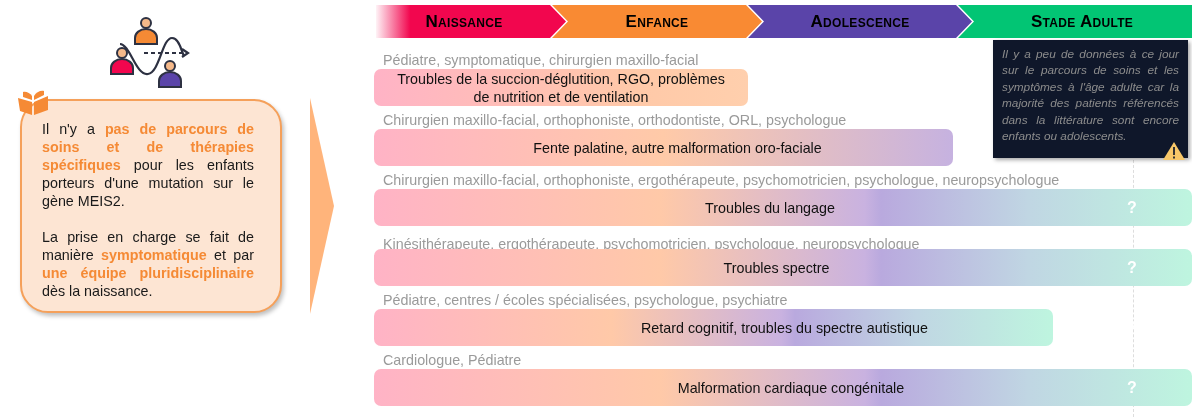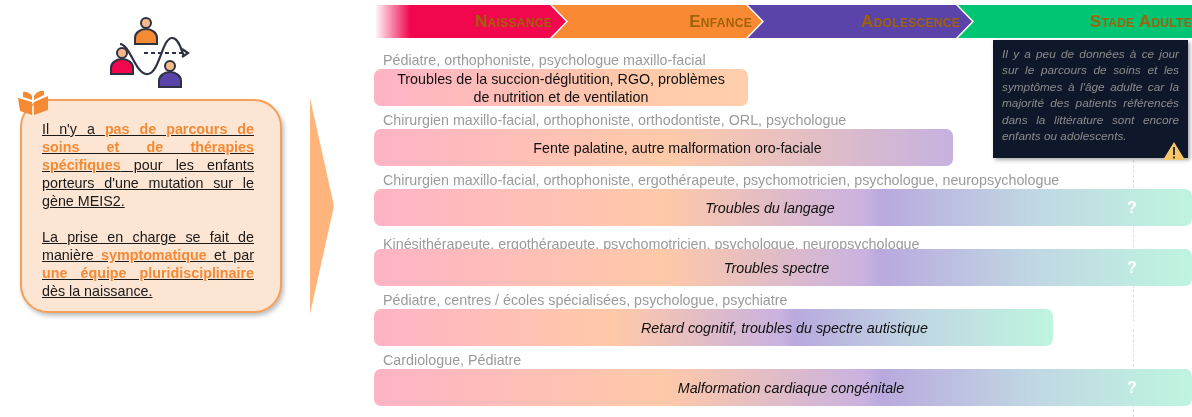--- a/index.html
+++ b/index.html
@@ -14,49 +14,49 @@
   #people-icon { left: 108px; top: 14px; width: 88px; height: 76px; }
 
   
   .card {
     left: 20px; top: 99px; width: 262px; height: 214px;
     background: #fde5d3; border: 2px solid #f5a05a; border-radius: 28px;
     box-shadow: 2px 3px 4px rgba(0,0,0,0.25); box-sizing: border-box;
   }
   .card-text {
     position: absolute; left: 20px; right: 26px; top: 19px;
-    font-size: 14.3px; line-height: 18px; color: #1a1a1a; text-align: justify; text-decoration: underline;
+    font-size: 14.3px; line-height: 18px; color: #1a1a1a; text-align: justify;
   }
   .card-text p { margin: 0 0 18px 0; text-align: justify; text-align-last: left; }
   .hl { color: #f58a35; font-weight: bold; }
   #book-icon { left: 16px; top: 88px; width: 34px; height: 28px; }
 
   
   #flow-arrow { left: 308px; top: 98px; width: 28px; height: 216px; }
 
   
   .phases { left: 376px; top: 5px; width: 816px; height: 33px; }
   .phase {
-    position: absolute; top: 0; height: 33px; color: #a16207;
+    position: absolute; top: 0; height: 33px; color: #000000;
     font-weight: bold; font-size: 14px; letter-spacing: 0.3px;
-    display: flex; align-items: center; justify-content: flex-end;
+    display: flex; align-items: center; justify-content: center;
     font-variant: small-caps; text-transform: none;
   }
   .phase span { font-size: 17px; }
 
   
   .prof { font-size: 14.3px; color: #9a9a9a; white-space: nowrap; }
   .bar {
     height: 37px; border-radius: 7px; box-sizing: border-box;
     display: flex; align-items: center; font-size: 14.3px; color: #111;
   }
   .bar .lbl { text-align: center; line-height: 18px; }
   .q { position: absolute; left: 1127px; font-size: 16px; font-weight: bold; color: #ffffff; }
 
-  .g-full { background: linear-gradient(90deg, #ffb3c6 0%, #ffc9a8 35%, #c9b2e0 60%, #b9a9de 62%, #c0d6e3 80%, #bef5df 100%); font-style: italic; }
+  .g-full { background: linear-gradient(90deg, #ffb3c6 0%, #ffc9a8 35%, #c9b2e0 60%, #b9a9de 62%, #c0d6e3 80%, #bef5df 100%); }
   .g-mid  { background: linear-gradient(90deg, #ffb3c6 0%, #ffcaa8 50%, #c6b2e0 100%); padding-left: 28px; }
   .g-short{ background: linear-gradient(90deg, #ffb3c6 0%, #ffc9a8 70%, #ffcfad 100%); border-radius: 7px; }
 
   
   .note {
     left: 993px; top: 40px; width: 195px; height: 118px; box-sizing: border-box;
     background: #0f172a; box-shadow: 2px 2px 4px rgba(0,0,0,0.35);
     padding: 6px 9px 0 9px;
     font-style: italic; font-size: 11.8px; line-height: 16.4px; color: #8c8c8c;
     text-align: justify; text-align-last: left;
@@ -122,21 +122,21 @@
   <div class="phase" style="left:384px;width:200px;">
       <span>Adolescence</span>
     </div>
   <div class="phase" style="left:596px;width:220px;">
       <span>Stade Adulte</span>
     </div>
 </div>
 
 <div class="abs dash"></div>
 
-<div class="abs prof" style="left:383px;top:52px;">Pédiatre, orthophoniste, psychologue maxillo-facial</div>
+<div class="abs prof" style="left:383px;top:52px;">Pédiatre, symptomatique, chirurgien maxillo-facial</div>
 <div class="abs bar g-short" style="left:374px;top:69px;width:374px;height:37px;justify-content:center;">
   <div class="lbl" style="width:340px;">Troubles de la succion-déglutition, RGO, problèmes de nutrition et de ventilation</div>
 </div>
 
 <div class="abs prof" style="left:383px;top:112px;">Chirurgien maxillo-facial, orthophoniste, orthodontiste, ORL, psychologue</div>
 <div class="abs bar g-mid" style="left:374px;top:129px;width:579px;justify-content:center;">
   <div class="lbl">Fente palatine, autre malformation oro-faciale</div>
 </div>
 
 <div class="abs prof" style="left:383px;top:172px;">Chirurgien maxillo-facial, orthophoniste, ergothérapeute, psychomotricien, psychologue, neuropsychologue</div>

